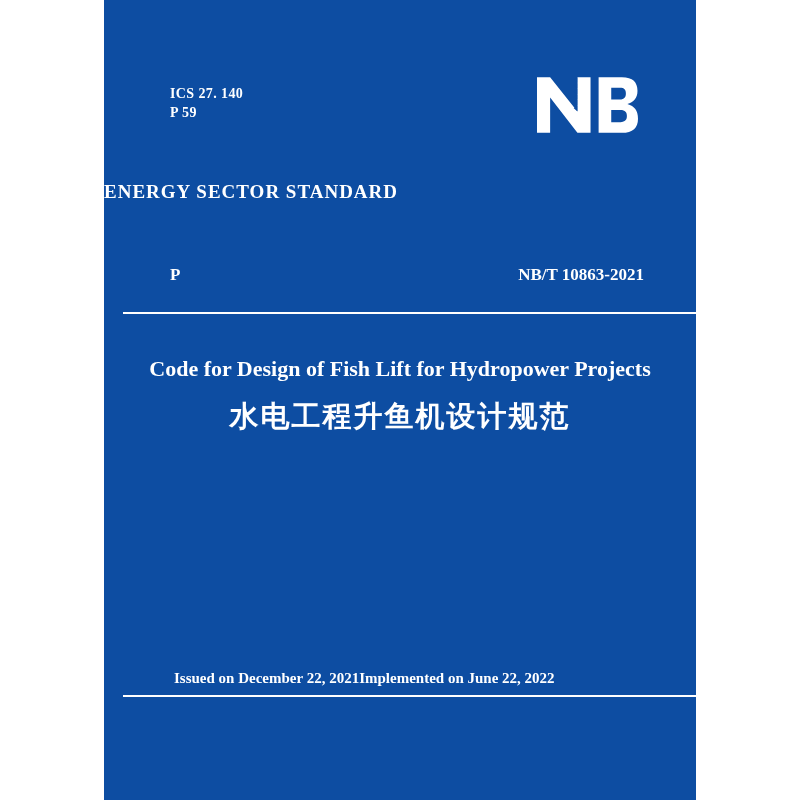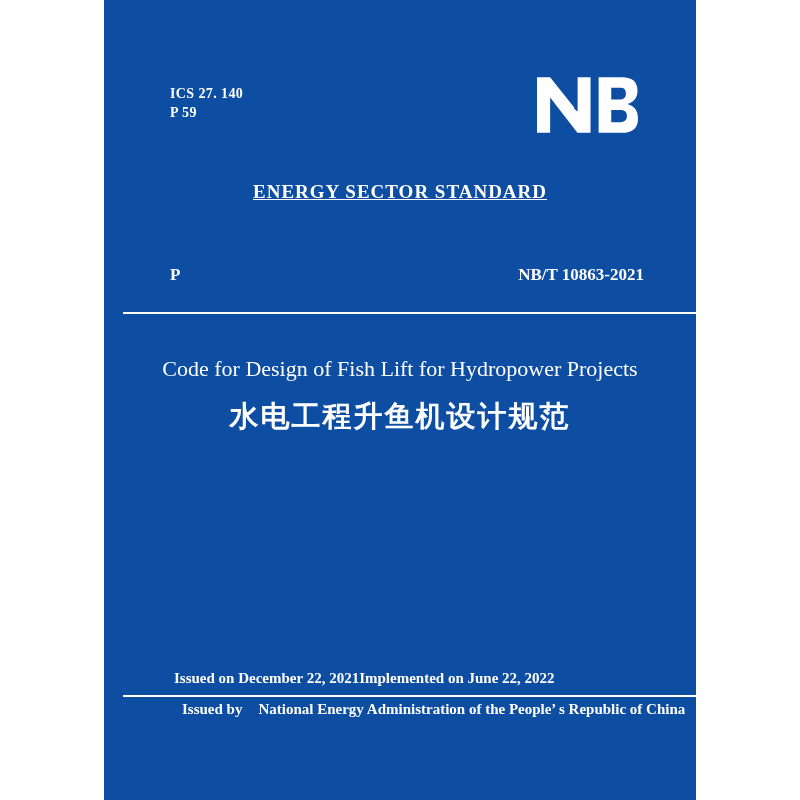--- a/index.html
+++ b/index.html
@@ -39,22 +39,21 @@
     left: 433px;
     top: 77px;
     width: 101px;
     height: 56px;
   }
   .std-header {
     position: absolute;
     left: 0;
     right: 0;
     top: 180px;
-    text-align: center;
-    text-decoration: underline;
+    text-align: left;
   }
   .std-header .en1 {
     font-weight: bold;
     font-size: 19px;
     line-height: 24px;
     letter-spacing: 1px;
     font-family: "Liberation Serif", serif;
   }
   .std-header .en2 {
     font-weight: bold;
@@ -92,21 +91,21 @@
   .rule-top { top: 312px; }
   .rule-bottom { top: 695px; }
   .title-block {
     position: absolute;
     left: 0;
     right: 0;
     top: 355px;
     text-align: center;
   }
   .title-block .title-en {
-    font-weight: normal;
+    font-weight: bold;
     font-size: 22px;
     line-height: 28px;
     font-family: "Liberation Serif", serif;
   }
   .title-block .title-zh {
     font-weight: bold;
     font-size: 29px;
     line-height: 38px;
     letter-spacing: 2px;
     margin-top: 14px;
@@ -177,18 +176,15 @@
       <div class="title-zh">水电工程升鱼机设计规范</div>
     </div>
 
     <div class="dates-row">
       <span>Issued on December 22, 2021</span>
       <span>Implemented on June 22, 2022</span>
     </div>
 
     <div class="rule rule-bottom"></div>
 
-    <div class="issued-by-row">
-      <span>Issued by</span><span class="authority">National Energy Administration of the People’ s Republic of China</span>
-    </div>
 
   </div>
 </div>
 
 </body></html>

